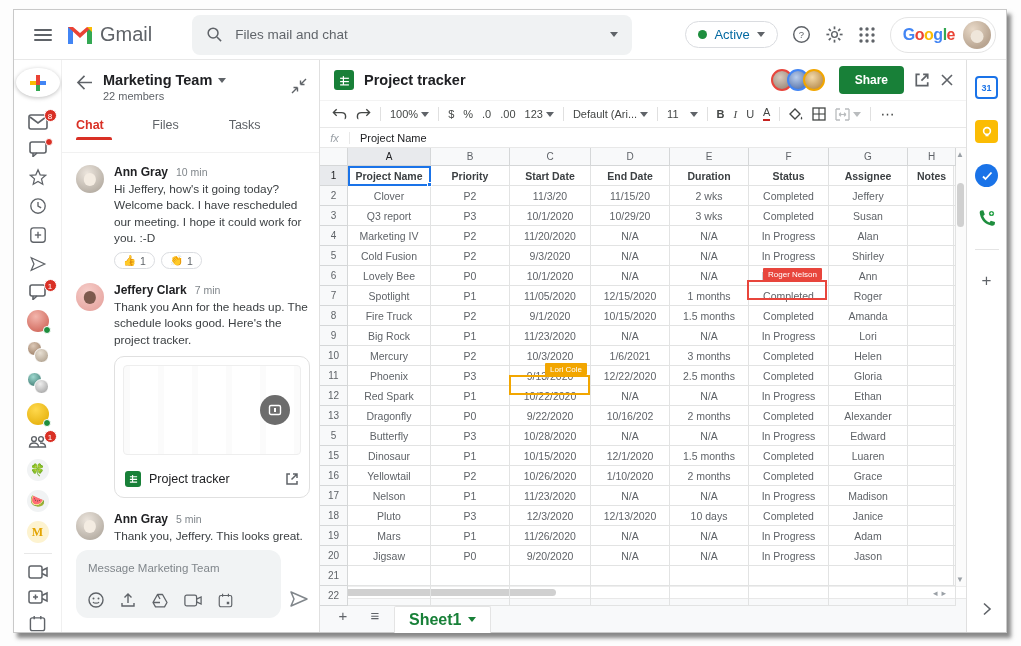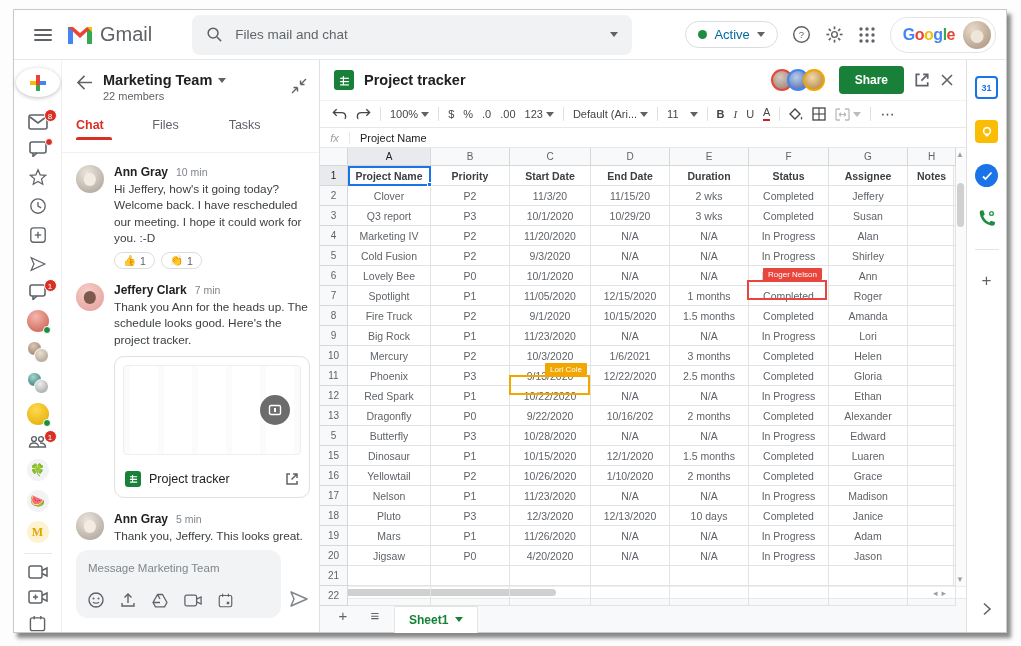--- a/index.html
+++ b/index.html
@@ -105,21 +105,21 @@
   .presence-cell { border-width:2px; border-style:solid; }
   .presence-tag { position:absolute; font-size:8px; color:#fff; padding:1.5px 5px; border-radius:1px; white-space:nowrap; }
   .vscroll { width:13px; border-left:1px solid #e2e3e3; display:flex; flex-direction:column; align-items:center; background:#fbfbfb; }
   .vthumb { width:7px; height:44px; background:#d0d0d0; border-radius:4px; margin-top:22px; }
   .scroll-arrow { font-size:8px; color:#9aa0a6; padding:2px 0; }
   .hscroll { height:12px; display:flex; align-items:center; border-top:1px solid #eee; }
   .hthumb { width:230px; height:7px; background:#d0d0d0; border-radius:4px; margin-left:6px; }
   .hscroll .arrows { margin-left:auto; padding-right:16px; color:#9aa0a6; font-size:9px; letter-spacing:4px; }
   .tabbar { height:34px; background:#f8f9fa; border-top:1px solid #e8e8e8; display:flex; align-items:center; padding-left:10px; gap:6px; }
   .tabbar .tbic { font-size:15px; color:#5f6368; width:26px; text-align:center; cursor:pointer; }
-  .sheet-tab { background:#fff; border:1px solid #e4e4e4; border-bottom:none; height:27px; margin-top:7px; display:flex; align-items:center; gap:7px; padding:0 14px; font-size:12px; font-weight:bold; color:#188038; border-radius:2px 2px 0 0; cursor:pointer; }
+  .sheet-tab { background:#fff; border:1px solid #e4e4e4; border-bottom:none; height:27px; margin-top:7px; display:flex; align-items:center; gap:7px; padding:0 14px; font-size:16px; font-weight:bold; color:#188038; border-radius:2px 2px 0 0; cursor:pointer; }
 
   
   .sidepanel { flex:1; border-left:1px solid #e0e0e0; display:flex; flex-direction:column; align-items:center; padding-top:16px; gap:21px; position:relative; }
   .sp-cal { width:23px; height:23px; border-radius:4px; background:#fff; border:2px solid #1a73e8; color:#1a73e8; font-size:9px; font-weight:bold; display:flex; align-items:center; justify-content:center; }
   .sp-keep { width:23px; height:23px; border-radius:4px; background:#fbbc04; display:flex; align-items:center; justify-content:center; }
   .sp-tasks { width:23px; height:23px; border-radius:50%; background:#1a73e8; display:flex; align-items:center; justify-content:center; }
   .sp-div { width:24px; height:1px; background:#e4e4e4; }
   .sp-plus { font-size:17px; color:#5f6368; cursor:pointer; }
   .sp-chevron { position:absolute; bottom:16px; font-size:15px; color:#5f6368; cursor:pointer; }
 
@@ -794,21 +794,21 @@
                   <div class="gcell " style="width: 79px; height: 20px;">N/A</div>
                   <div class="gcell " style="width: 79px; height: 20px;">N/A</div>
                   <div class="gcell " style="width: 80px; height: 20px;">In Progress</div>
                   <div class="gcell " style="width: 79px; height: 20px;">Adam</div>
                   <div class="gcell " style="width: 48px; height: 20px;"></div>
                 </div>
                 <div class="grid-row">
                   <div class="gcell rownum" style="width: 28px; height: 20px;">20</div>
                   <div class="gcell " style="width: 83px; height: 20px;">Jigsaw</div>
                   <div class="gcell " style="width: 79px; height: 20px;">P0</div>
-                  <div class="gcell " style="width: 81px; height: 20px;">4/20/2020</div>
+                  <div class="gcell " style="width: 81px; height: 20px;">9/20/2020</div>
                   <div class="gcell " style="width: 79px; height: 20px;">N/A</div>
                   <div class="gcell " style="width: 79px; height: 20px;">N/A</div>
                   <div class="gcell " style="width: 80px; height: 20px;">In Progress</div>
                   <div class="gcell " style="width: 79px; height: 20px;">Jason</div>
                   <div class="gcell " style="width: 48px; height: 20px;"></div>
                 </div>
                 <div class="grid-row">
                   <div class="gcell rownum" style="width: 28px; height: 20px;">21</div>
                   <div class="gcell " style="width: 83px; height: 20px;"></div>
                   <div class="gcell " style="width: 79px; height: 20px;"></div>

